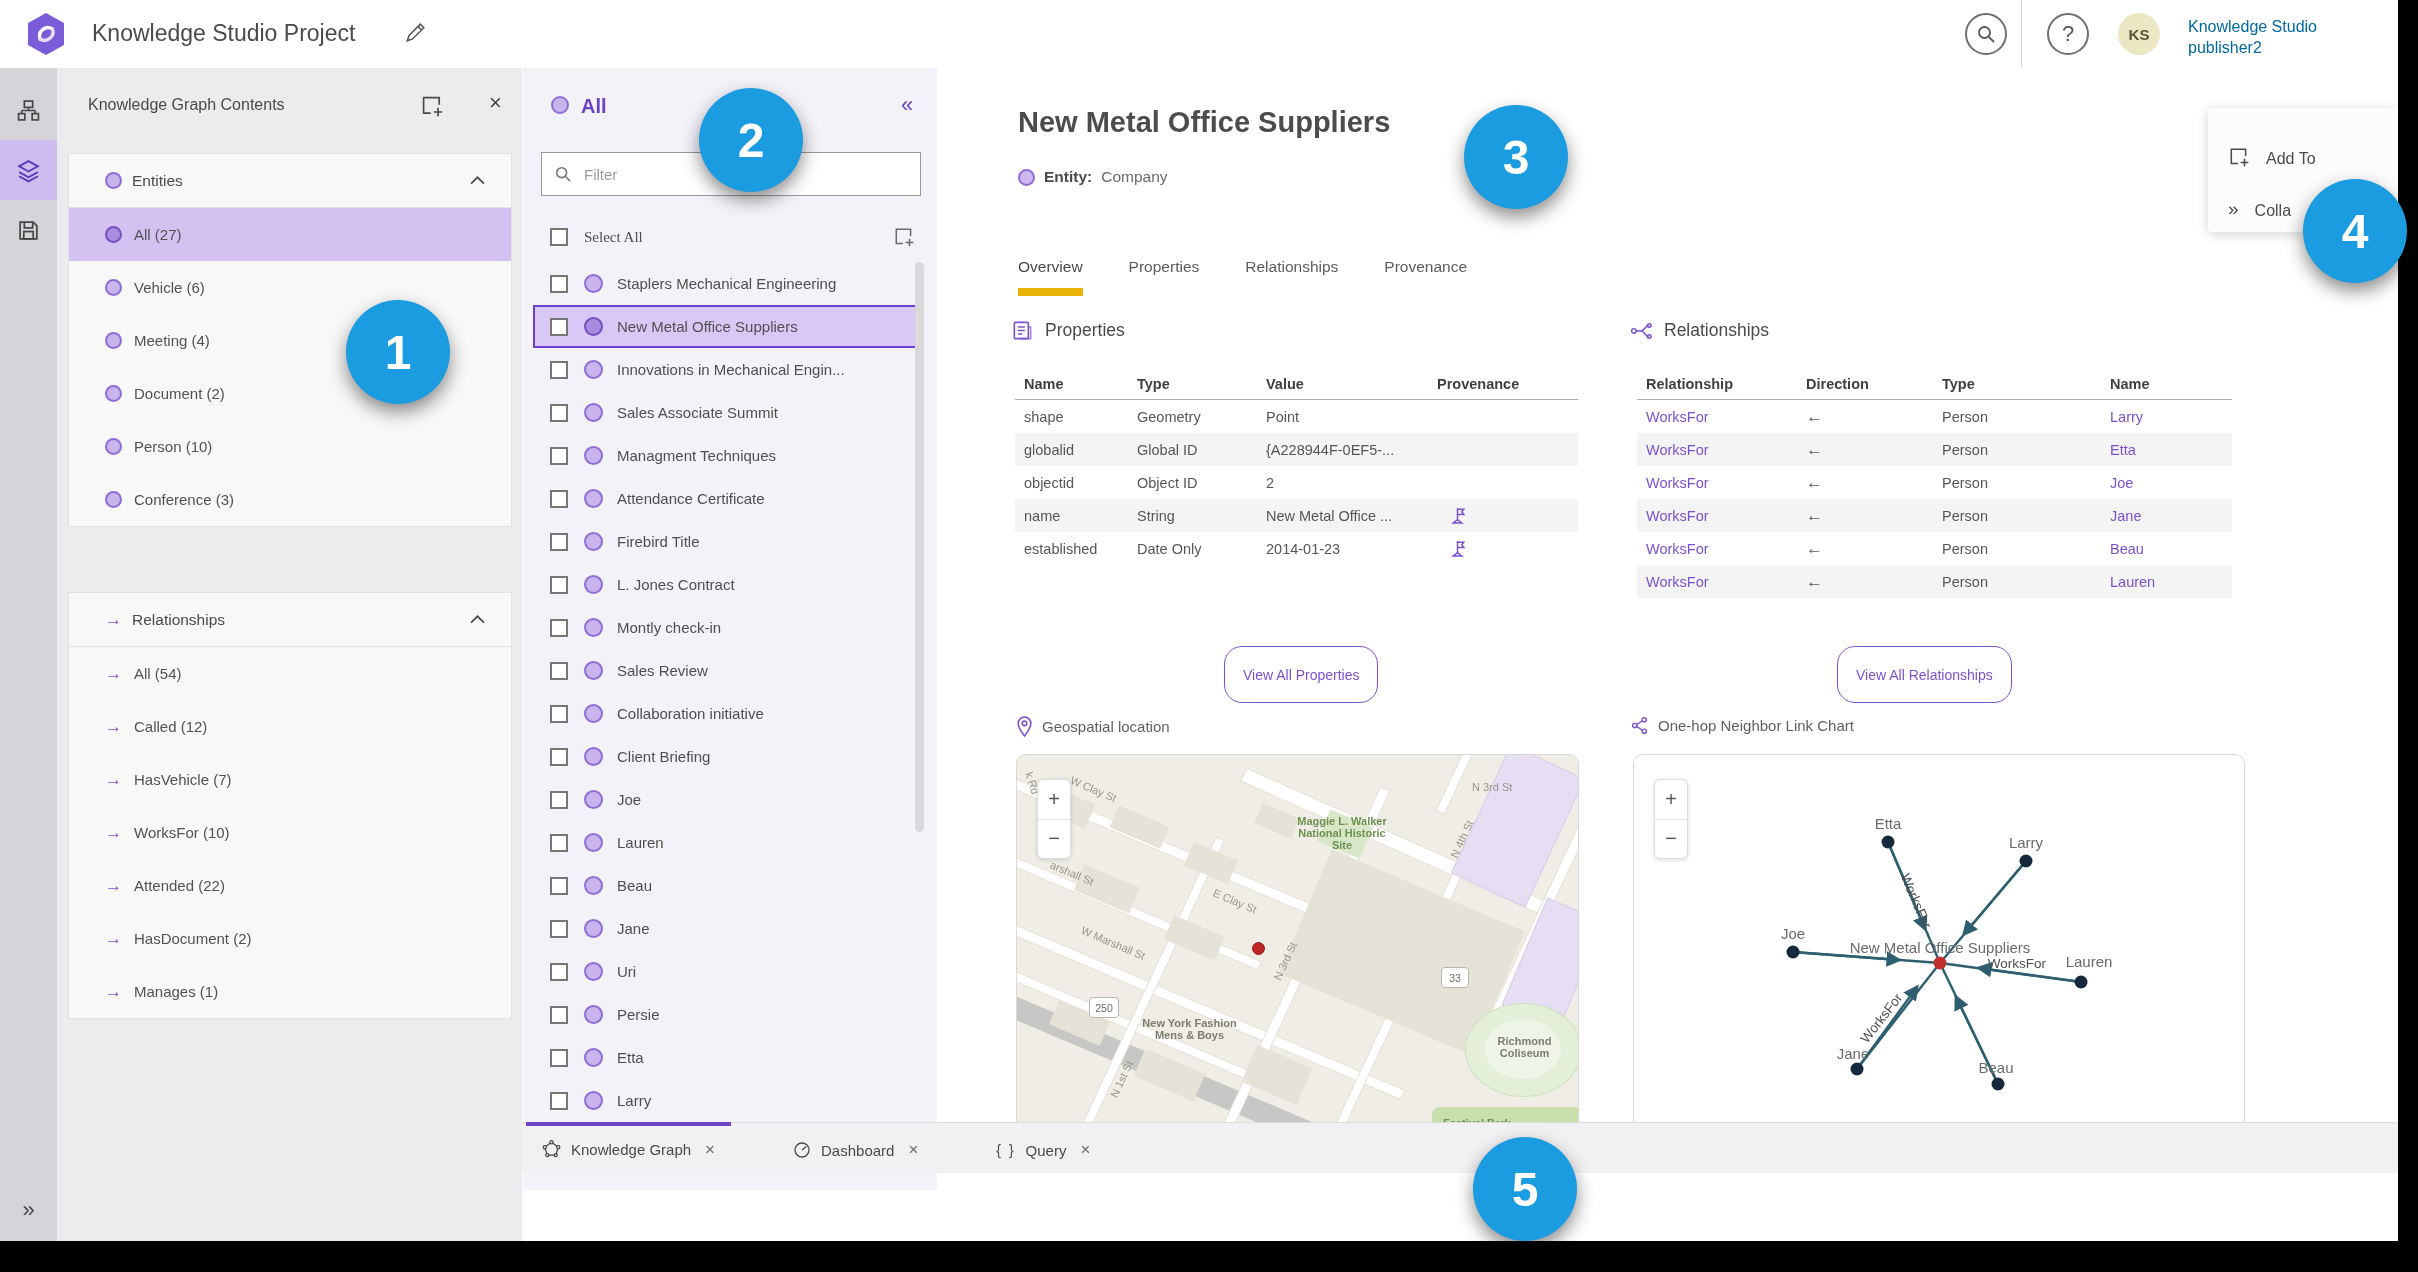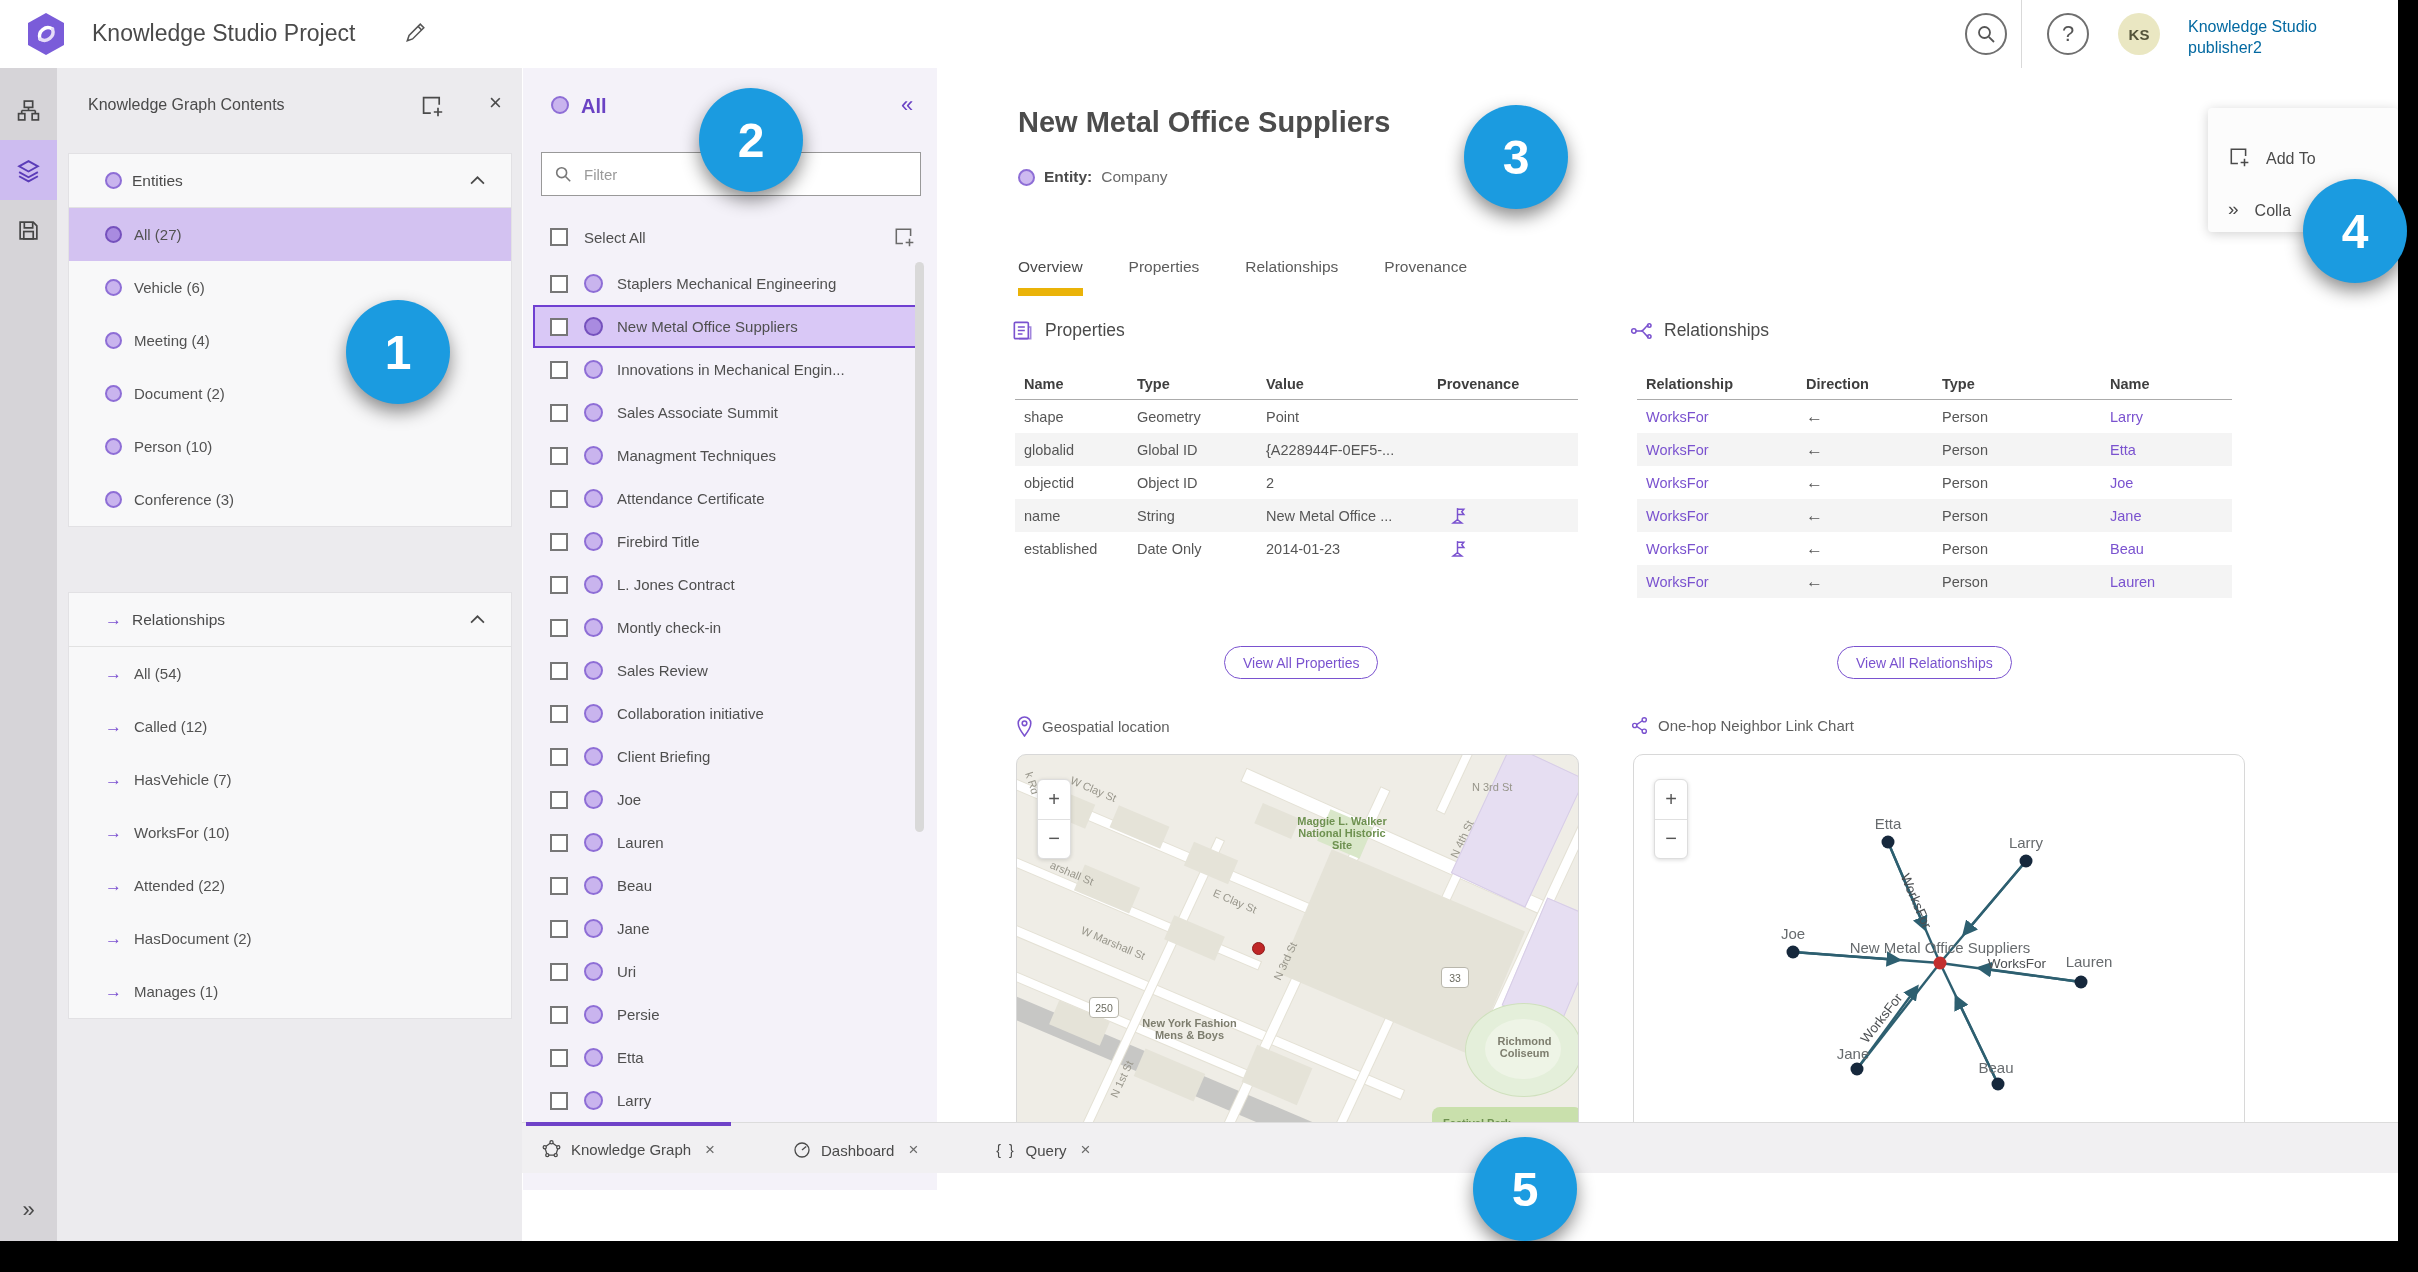--- a/index.html
+++ b/index.html
@@ -46,21 +46,21 @@
   .listp{position:absolute;left:522px;top:68px;width:414px;height:1122px;background:#f4f2f9;border-left:1px solid #fff;}
   .listp-hdr{position:absolute;left:0;top:0;width:100%;height:70px;}
   .all-circ{position:absolute;left:28px;top:28px;width:18px;height:18px;border-radius:50%;background:#c9b4ee;border:2px solid #8e6ed6;box-sizing:border-box;}
   .all-lbl{position:absolute;left:58px;top:27px;font-size:20px;font-weight:bold;color:#6a42c4;}
   .collapse-gl{position:absolute;left:378px;top:24px;font-size:22px;color:#6a42c4;cursor:pointer;}
   .filterbox{position:absolute;left:18px;top:84px;width:380px;height:44px;background:#fff;border:1px solid #999;
              box-sizing:border-box;display:flex;align-items:center;}
   .filterbox input{border:none;outline:none;flex:1;font-size:15px;color:#555;background:transparent;
                    font-family:"Liberation Sans", sans-serif;}
   .filterbox input::placeholder{color:#9a9a9a;}
-  .selall{position:absolute;left:0;top:148px;width:100%;height:42px;}
+  .selall{position:absolute;left:0;top:148px;width:100%;height:42px;font-family:Liberation Serif, serif;}
   .cbx{width:18px;height:18px;border:2px solid #777;background:#fff;box-sizing:border-box;flex:none;}
   .lrows{position:absolute;left:0;top:194px;width:100%;}
   .lrow{height:43px;display:flex;align-items:center;cursor:pointer;box-sizing:border-box;}
   .lrow .cbx{margin-left:27px;}
   .lrow .dot{width:19px;height:19px;border-radius:50%;background:#c9b4ee;border:2px solid #8e6ed6;box-sizing:border-box;margin-left:16px;flex:none;}
   .lrow .lbl{font-size:15px;color:#4f4f4f;margin-left:14px;white-space:nowrap;}
   .lrow.sel{background:#d9c8f6;border:2px solid #6f3fd1;margin:0 14px 0 10px;}
   .lrow.sel .cbx{margin-left:15px;}
   .lrow.sel .dot{background:#a98be0;border-color:#7551bd;}
   .lscroll{position:absolute;left:392px;top:194px;width:9px;height:570px;background:#d9d9d9;border-radius:5px;}
@@ -74,21 +74,21 @@
   .d-tab{padding-bottom:12px;cursor:pointer;}
   .d-tab.active{color:#4a4a4a;border-bottom:8px solid #eab308;}
 
   .sec-title{position:absolute;display:flex;align-items:center;gap:12px;font-size:17.5px;color:#4a4a4a;}
   .tbl{position:absolute;font-size:14.5px;color:#565656;}
   .trow{display:grid;align-items:center;height:33px;}
   .trow.head{font-weight:bold;color:#3f3f3f;border-bottom:1px solid #ababab;height:31px;}
   .trow.z{background:#f4f4f4;}
   .tbl .cell{padding-left:9px;white-space:nowrap;overflow:hidden;}
   .plink{color:#7a52cf;cursor:pointer;}
-  .pill{position:absolute;height:31px;padding:0 18px;border:1px solid #7a52cf;border-radius:18px;background:#fff;
+  .pill{position:absolute;height:31px;padding:12px 18px;border:1px solid #7a52cf;border-radius:18px;background:#fff;
         color:#7a52cf;font-size:14px;display:flex;align-items:center;cursor:pointer;font-family:"Liberation Sans", sans-serif;}
 
   .mapcard{position:absolute;left:79px;top:686px;width:563px;height:378px;border:1px solid #d8d8d8;border-radius:10px;
            overflow:hidden;background:#efede6;box-sizing:border-box;}
   .lccard{position:absolute;left:696px;top:686px;width:612px;height:378px;border:1px solid #d8d8d8;border-radius:10px;
           overflow:hidden;background:#fff;box-sizing:border-box;}
   .zoomctl{position:absolute;left:20px;top:24px;width:32px;height:78px;background:#fff;border:1px solid #ddd;border-radius:6px;
            box-shadow:0 1px 4px rgba(0,0,0,.15);display:flex;flex-direction:column;z-index:30;}
   .zoomctl div{flex:1;display:flex;align-items:center;justify-content:center;font-size:20px;color:#555;cursor:pointer;}
   .zoomctl div:first-child{border-bottom:1px solid #e0e0e0;}

